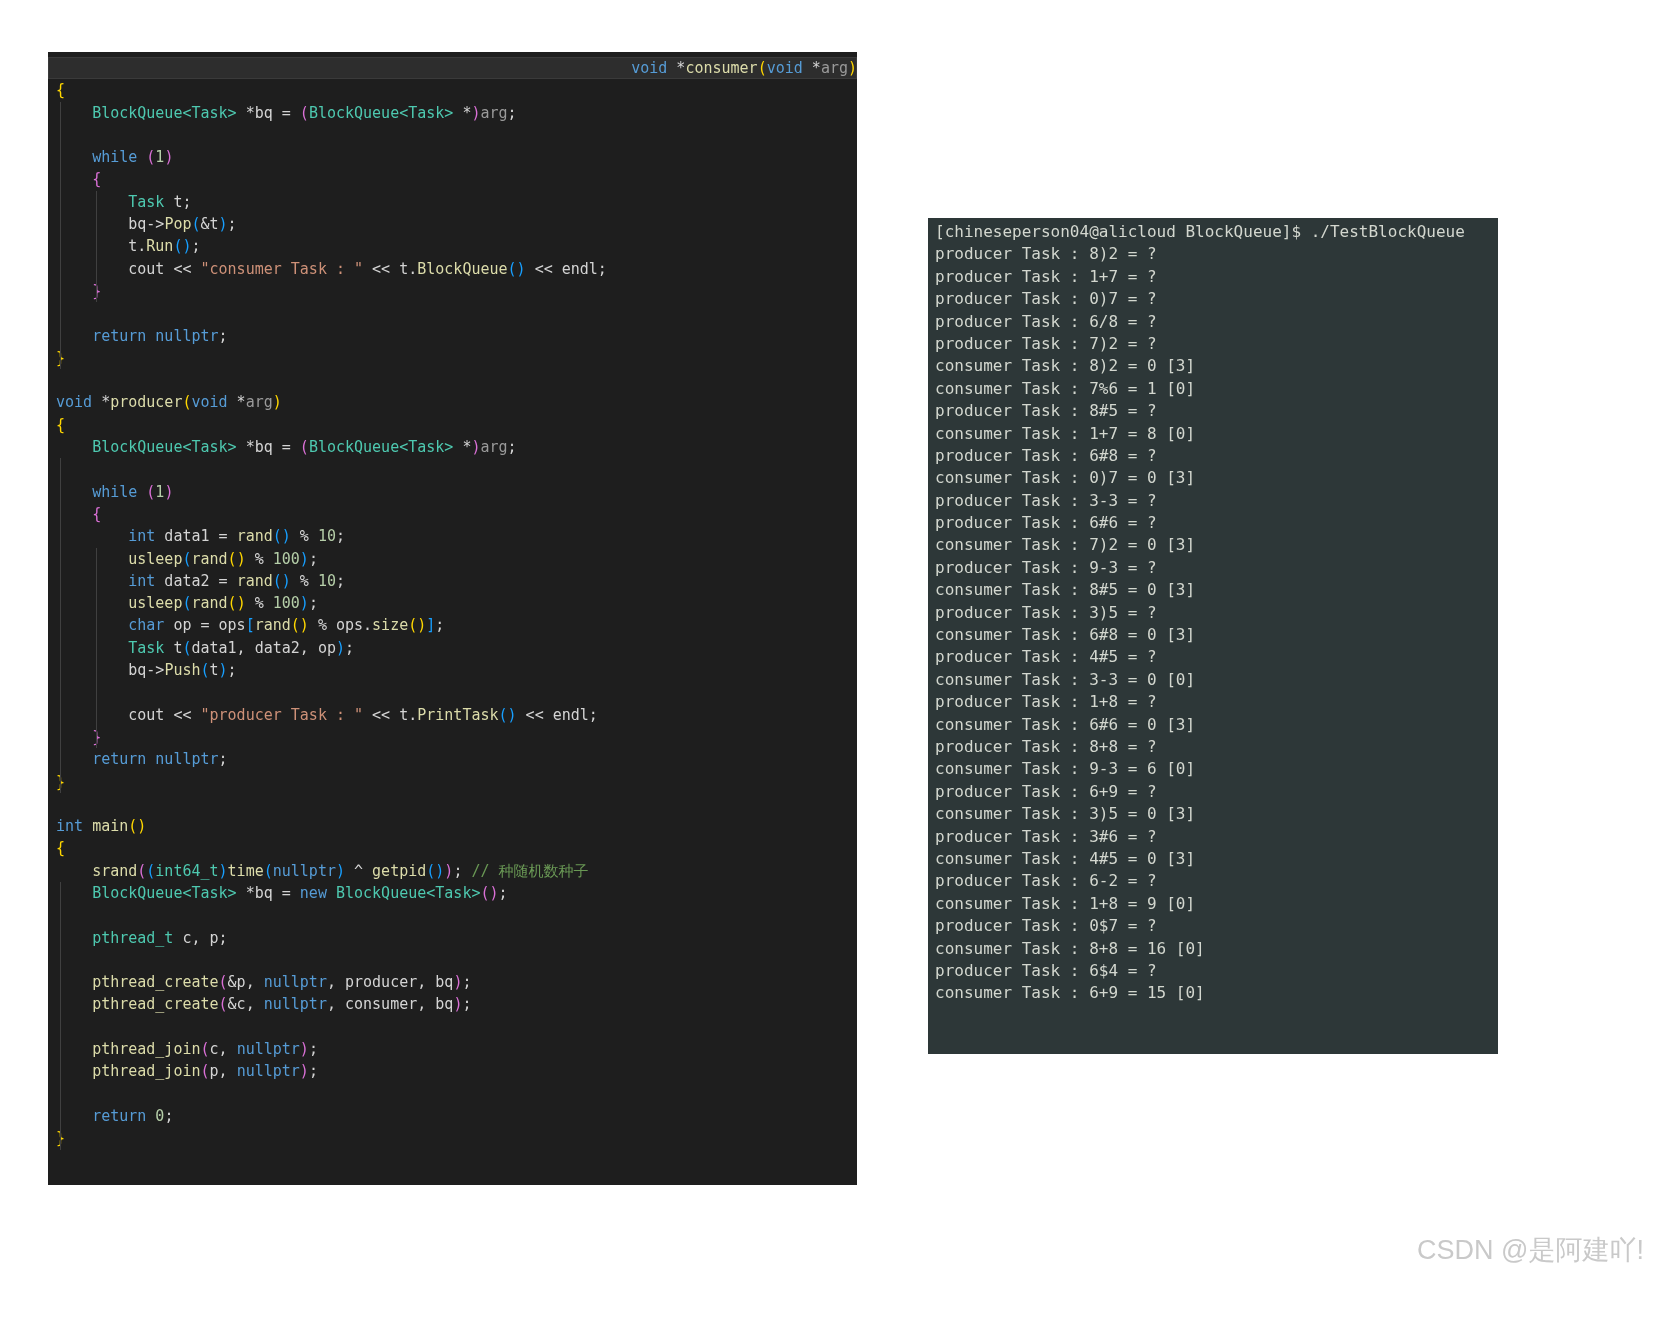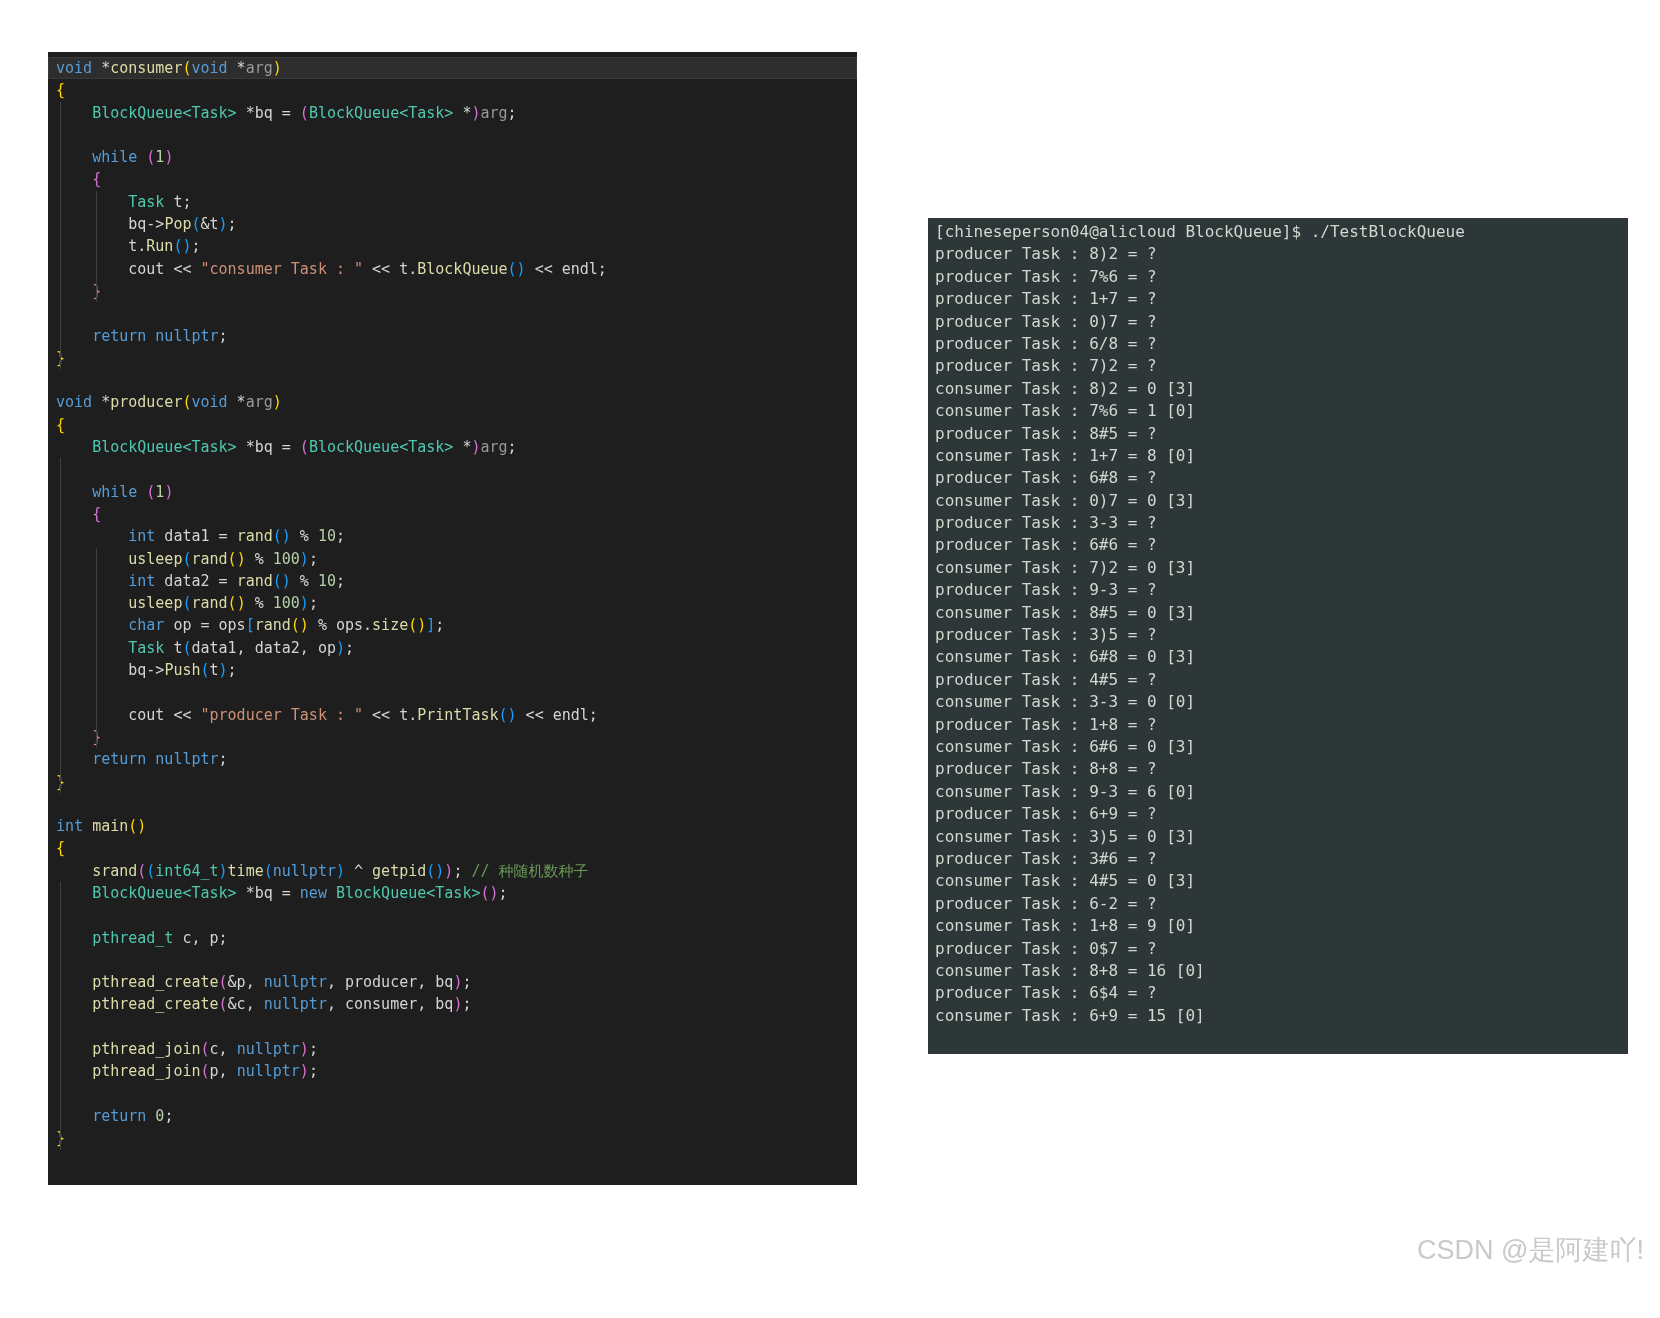--- a/index.html
+++ b/index.html
@@ -12,37 +12,37 @@
     position:absolute;left:48px;top:52px;width:809px;height:1133px;
     background:#1e1e1e;padding:5px 0 0 8px;box-sizing:border-box;
   }
   .code-lines{position:relative;}
   .cl{
     height:22.3px;line-height:22.3px;font-size:15px;white-space:pre;
     color:#d4d4d4;
   }
   .cl.hl{
     background:#2d2d2d;box-shadow:inset 0 0 0 1px #3a3a3a;
-    margin-left:-8px;padding-left:8px;
+    margin-left:-8px;padding-left:8px;text-align:right;
   }
   .guide{position:absolute;width:1px;background:#404040;}
   .tk-kw{color:#569cd6}
   .tk-type{color:#4ec9b0}
   .tk-fn{color:#dcdcaa}
   .tk-str{color:#ce9178}
   .tk-num{color:#b5cea8}
   .tk-cmt{color:#6a9955}
   .tk-gray{color:#9a9a9a}
   .tk-def{color:#d4d4d4}
   .tk-p1{color:#ffd700}
   .tk-p2{color:#da70d6}
   .tk-p3{color:#179fff}
   
   .terminal{
-    position:absolute;left:928px;top:218px;width:700px;height:836px;
+    position:absolute;left:928px;top:218px;width:570px;height:836px;
     background:#2d3738;padding:3px 0 0 7px;box-sizing:border-box;
   }
   .tl{
     height:22.4px;line-height:22.4px;font-size:16px;white-space:pre;
     color:#d3d7cf;
   }
   
   .watermark{
     position:absolute;right:16px;top:1232px;
     font-family:"Liberation Sans",sans-serif;font-size:27px;
@@ -108,21 +108,20 @@
       <div class="guide" style="left: 4px; top: 401.4px; height: 334.5px;"></div>
       <div class="guide" style="left: 40px; top: 490.6px; height: 200.7px;"></div>
       <div class="guide" style="left: 4px; top: 825.1px; height: 267.6px;"></div>
     </div>
 </div>
 
 <div class="terminal">
   <div class="tl"><span>[chineseperson04@alicloud BlockQueue]$ </span><span>./TestBlockQueue</span></div>
   <div>
       <div class="tl">producer Task : 8)2 = ?</div>
-      <div class="tl">producer Task : 7%6 = ?</div>
       <div class="tl">producer Task : 1+7 = ?</div>
       <div class="tl">producer Task : 0)7 = ?</div>
       <div class="tl">producer Task : 6/8 = ?</div>
       <div class="tl">producer Task : 7)2 = ?</div>
       <div class="tl">consumer Task : 8)2 = 0 [3]</div>
       <div class="tl">consumer Task : 7%6 = 1 [0]</div>
       <div class="tl">producer Task : 8#5 = ?</div>
       <div class="tl">consumer Task : 1+7 = 8 [0]</div>
       <div class="tl">producer Task : 6#8 = ?</div>
       <div class="tl">consumer Task : 0)7 = 0 [3]</div>

